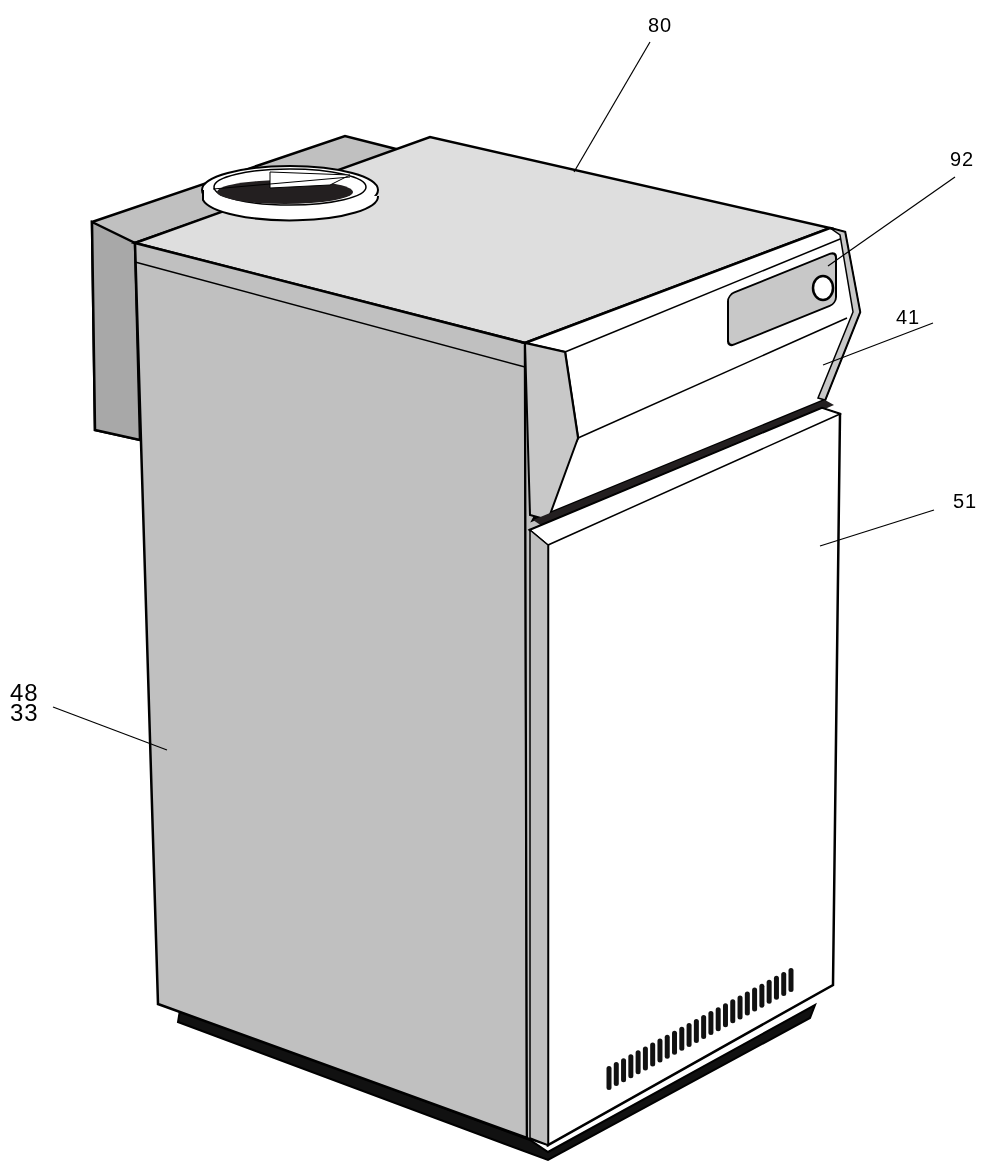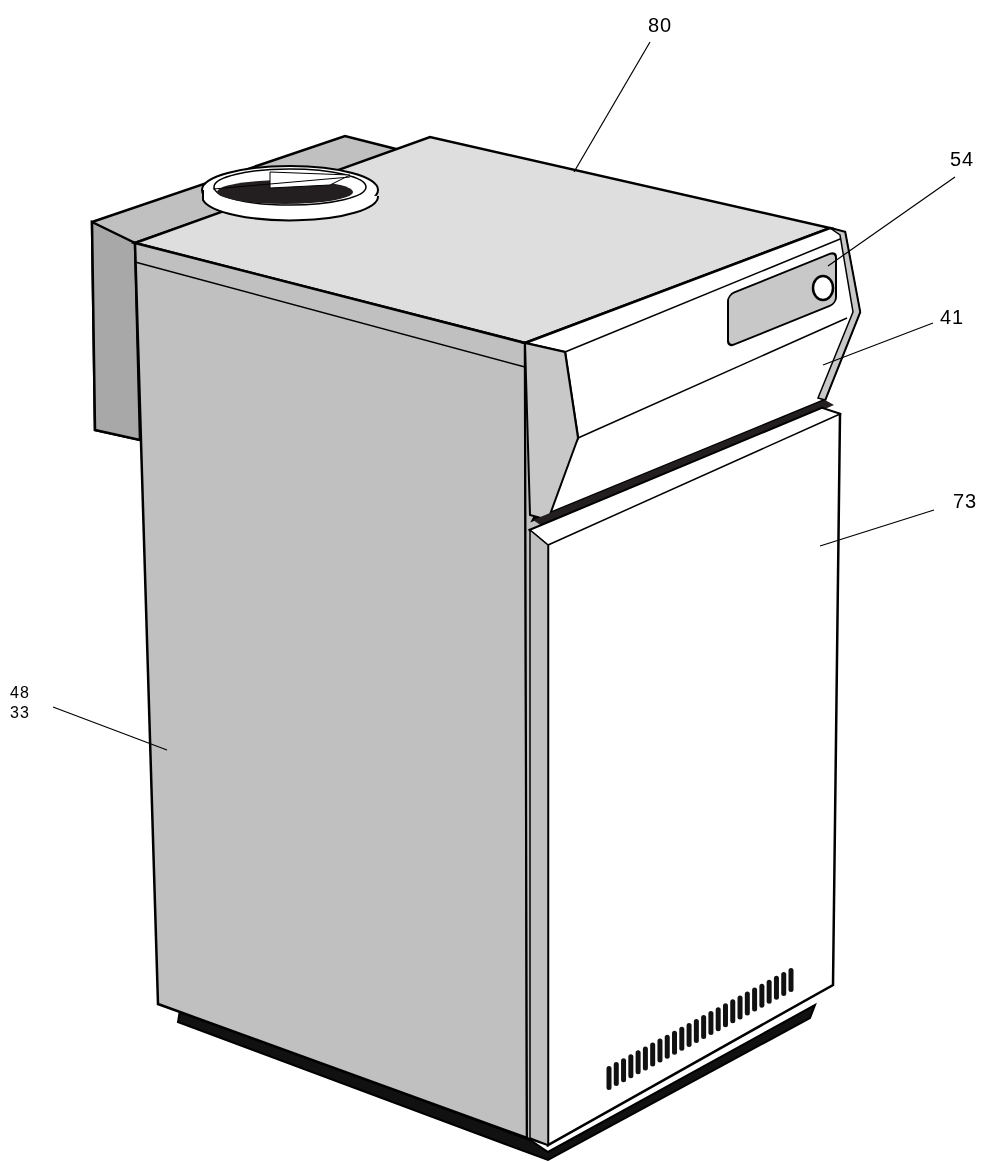--- a/index.html
+++ b/index.html
@@ -1,19 +1,19 @@
 <!DOCTYPE html>
 <html><head>
   <meta charset="utf-8">
   <style>
     html, body { margin: 0; padding: 0; background: #ffffff; }
     body { width: 1000px; height: 1162px; position: relative; overflow: hidden; font-family: "Liberation Sans", sans-serif; }
     #drawing { position: absolute; left: 0; top: 0; width: 1000px; height: 1162px; }
     .label { position: absolute; font-family: "Liberation Sans", sans-serif; font-size: 20px; color: #000; letter-spacing: 1px; line-height: 22px; white-space: nowrap; }
-    .label-stack { position: absolute; font-family: "Liberation Sans", sans-serif; font-size: 16px; color: #000; letter-spacing: 1px; line-height: 20px; }
+    .label-stack { position: absolute; font-family: "Liberation Sans", sans-serif; font-size: 24px; color: #000; letter-spacing: 1px; line-height: 20px; }
     .label-stack div { display: block; }
   </style>
 </head>
 <body>
 
 <svg id="drawing" viewBox="0 0 1000 1162" xmlns="http://www.w3.org/2000/svg">
 
   <g>
     <polygon points="92,222 345,136 400,150 135,243 140,440 95,430" fill="#c0c0c0" stroke="#000" stroke-width="2.5"></polygon>
     <polygon points="92,222 135,243 140,440 95,430" fill="#a8a8a8" stroke="#000" stroke-width="2.5"></polygon>
@@ -90,19 +90,19 @@
   <g id="leaders" stroke="#000" stroke-width="1.2">
       <line x1="650" y1="42" x2="574" y2="172"></line>
       <line x1="955" y1="177" x2="828" y2="266"></line>
       <line x1="933" y1="323" x2="823" y2="365"></line>
       <line x1="934" y1="510" x2="820" y2="546"></line>
       <line x1="53" y1="707" x2="167" y2="750"></line>
     </g>
 </svg>
 
 <div class="label" style="left:648px;top:14px;">80</div>
-<div class="label" style="left:950px;top:148px;">54</div>
-<div class="label" style="left:940px;top:306px;">41</div>
-<div class="label" style="left:953px;top:490px;">73</div>
+<div class="label" style="left:950px;top:148px;">92</div>
+<div class="label" style="left:896px;top:306px;">41</div>
+<div class="label" style="left:953px;top:490px;">51</div>
 <div class="label-stack" style="left:10px;top:683px;">
   <div>48</div>
   <div>33</div>
 </div>
 
 </body></html>

